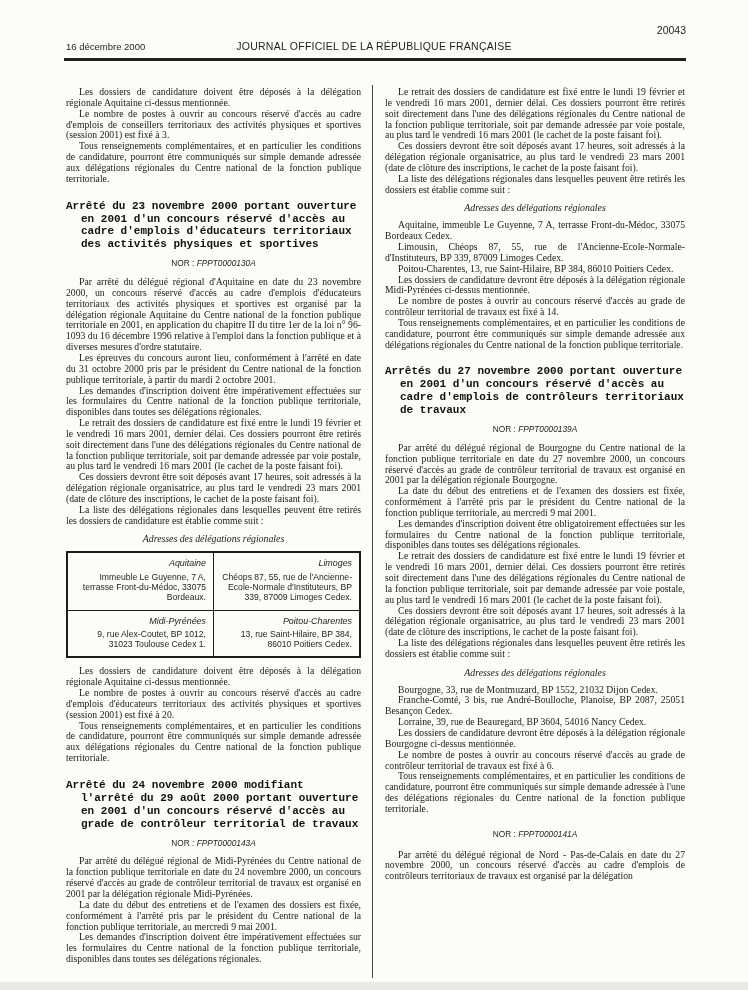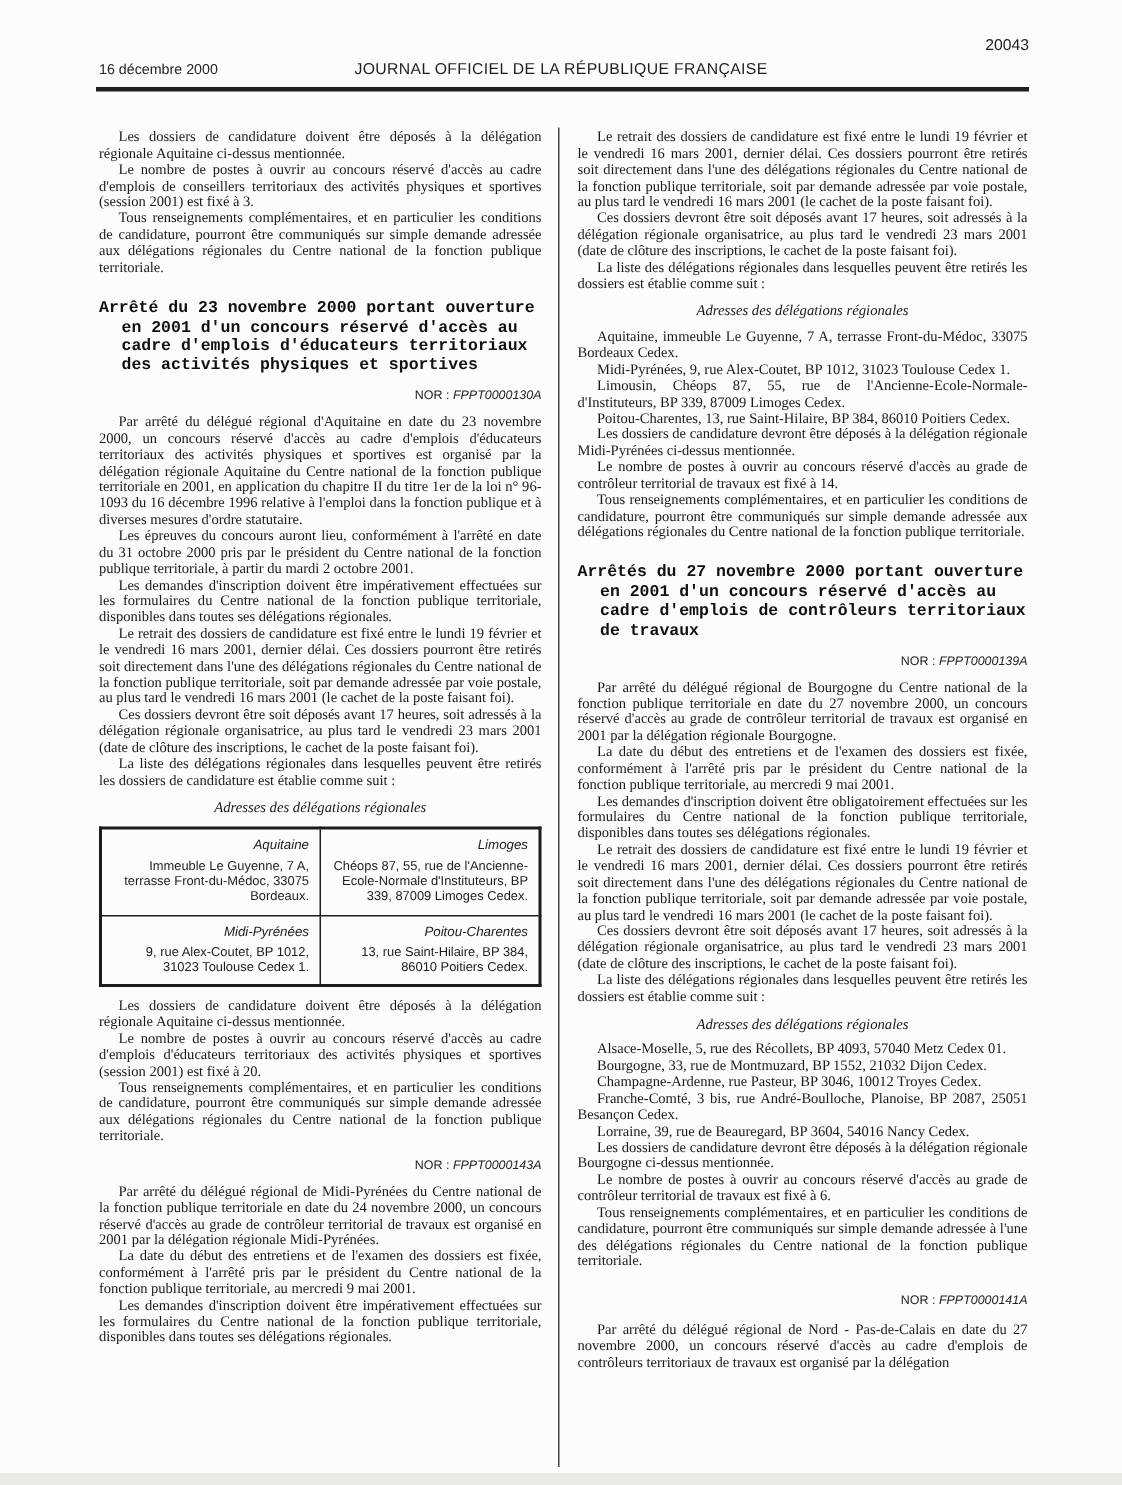--- a/index.html
+++ b/index.html
@@ -52,21 +52,21 @@
 
   p.b { margin: 0; text-indent: 13px; }
 
   h2.sec {
     font-family: Liberation Mono, monospace;
     font-size: 11px; line-height: 12.9px; font-weight: 700;
     color: #101010; text-align: left;
     margin: 15px 0 0 0; padding-left: 15px; text-indent: -15px;
   }
   .nor {
-    text-align: right; text-indent: 0;
+    text-align: center; text-indent: 0;
     font-family: "Liberation Sans", sans-serif;
     font-size: 8.3px; margin: 7px 0 8px 0; color: #222;
   }
   .nor-code { font-style: italic; }
   .nor-standalone { margin: 14px 0 10px 0; }
 
   .cap {
     text-align: center; text-indent: 0;
     font-style: italic; font-size: 9.8px;
     margin: 8px 0 6px 0;
@@ -142,39 +142,39 @@
             <span>13, rue Saint-Hilaire, BP 384, 86010 Poitiers Cedex.</span>
           </td>
         </tr>
       </tbody>
     </table>
 
     <p class="b">Les dossiers de candidature doivent être déposés à la délégation régionale Aquitaine ci-dessus mentionnée.</p>
     <p class="b">Le nombre de postes à ouvrir au concours réservé d'accès au cadre d'emplois d'éducateurs territoriaux des activités physiques et sportives (session 2001) est fixé à 20.</p>
     <p class="b">Tous renseignements complémentaires, et en particulier les conditions de candidature, pourront être communiqués sur simple demande adressée aux délégations régionales du Centre national de la fonction publique territoriale.</p>
 
+    <h2 class="sec">Arrêté du 24 novembre 2000 modifiant l'arrêté du 29 août 2000 portant ouverture en 2001 d'un concours réservé d'accès au grade de contrôleur territorial de travaux</h2>
     <div class="nor">
       <span>NOR :</span>
       <span class="nor-code">FPPT0000143A</span>
     </div>
 
     <p class="b">Par arrêté du délégué régional de Midi-Pyrénées du Centre national de la fonction publique territoriale en date du 24 novembre 2000, un concours réservé d'accès au grade de contrôleur territorial de travaux est organisé en 2001 par la délégation régionale Midi-Pyrénées.</p>
     <p class="b">La date du début des entretiens et de l'examen des dossiers est fixée, conformément à l'arrêté pris par le président du Centre national de la fonction publique territoriale, au mercredi 9 mai 2001.</p>
     <p class="b">Les demandes d'inscription doivent être impérativement effectuées sur les formulaires du Centre national de la fonction publique territoriale, disponibles dans toutes ses délégations régionales.</p>
   </div>
 
   <div class="col col-right">
     <p class="b">Le retrait des dossiers de candidature est fixé entre le lundi 19 février et le vendredi 16 mars 2001, dernier délai. Ces dossiers pourront être retirés soit directement dans l'une des délégations régionales du Centre national de la fonction publique territoriale, soit par demande adressée par voie postale, au plus tard le vendredi 16 mars 2001 (le cachet de la poste faisant foi).</p>
     <p class="b">Ces dossiers devront être soit déposés avant 17 heures, soit adressés à la délégation régionale organisatrice, au plus tard le vendredi 23 mars 2001 (date de clôture des inscriptions, le cachet de la poste faisant foi).</p>
     <p class="b">La liste des délégations régionales dans lesquelles peuvent être retirés les dossiers est établie comme suit :</p>
 
     <div class="cap">Adresses des délégations régionales</div>
 
     <p class="b">Aquitaine, immeuble Le Guyenne, 7 A, terrasse Front-du-Médoc, 33075 Bordeaux Cedex.</p>
-    <p class="b">Midi-Pyrénées, 9, rue Alex-Coutet, BP 1012, 31023 Toulouse Cedex 1.</p>
     <p class="b">Limousin, Chéops 87, 55, rue de l'Ancienne-Ecole-Normale-d'Instituteurs, BP 339, 87009 Limoges Cedex.</p>
     <p class="b">Poitou-Charentes, 13, rue Saint-Hilaire, BP 384, 86010 Poitiers Cedex.</p>
 
     <p class="b">Les dossiers de candidature devront être déposés à la délégation régionale Midi-Pyrénées ci-dessus mentionnée.</p>
     <p class="b">Le nombre de postes à ouvrir au concours réservé d'accès au grade de contrôleur territorial de travaux est fixé à 14.</p>
     <p class="b">Tous renseignements complémentaires, et en particulier les conditions de candidature, pourront être communiqués sur simple demande adressée aux délégations régionales du Centre national de la fonction publique territoriale.</p>
 
     <h2 class="sec">Arrêtés du 27 novembre 2000 portant ouverture en 2001 d'un concours réservé d'accès au cadre d'emplois de contrôleurs territoriaux de travaux</h2>
     <div class="nor">
       <span>NOR :</span>
@@ -183,23 +183,21 @@
 
     <p class="b">Par arrêté du délégué régional de Bourgogne du Centre national de la fonction publique territoriale en date du 27 novembre 2000, un concours réservé d'accès au grade de contrôleur territorial de travaux est organisé en 2001 par la délégation régionale Bourgogne.</p>
     <p class="b">La date du début des entretiens et de l'examen des dossiers est fixée, conformément à l'arrêté pris par le président du Centre national de la fonction publique territoriale, au mercredi 9 mai 2001.</p>
     <p class="b">Les demandes d'inscription doivent être obligatoirement effectuées sur les formulaires du Centre national de la fonction publique territoriale, disponibles dans toutes ses délégations régionales.</p>
     <p class="b">Le retrait des dossiers de candidature est fixé entre le lundi 19 février et le vendredi 16 mars 2001, dernier délai. Ces dossiers pourront être retirés soit directement dans l'une des délégations régionales du Centre national de la fonction publique territoriale, soit par demande adressée par voie postale, au plus tard le vendredi 16 mars 2001 (le cachet de la poste faisant foi).</p>
     <p class="b">Ces dossiers devront être soit déposés avant 17 heures, soit adressés à la délégation régionale organisatrice, au plus tard le vendredi 23 mars 2001 (date de clôture des inscriptions, le cachet de la poste faisant foi).</p>
     <p class="b">La liste des délégations régionales dans lesquelles peuvent être retirés les dossiers est établie comme suit :</p>
 
     <div class="cap">Adresses des délégations régionales</div>
 
-    <p class="b">Alsace-Moselle, 5, rue des Récollets, BP 4093, 57040 Metz Cedex 01.</p>
     <p class="b">Bourgogne, 33, rue de Montmuzard, BP 1552, 21032 Dijon Cedex.</p>
-    <p class="b">Champagne-Ardenne, rue Pasteur, BP 3046, 10012 Troyes Cedex.</p>
     <p class="b">Franche-Comté, 3 bis, rue André-Boulloche, Planoise, BP 2087, 25051 Besançon Cedex.</p>
     <p class="b">Lorraine, 39, rue de Beauregard, BP 3604, 54016 Nancy Cedex.</p>
 
     <p class="b">Les dossiers de candidature devront être déposés à la délégation régionale Bourgogne ci-dessus mentionnée.</p>
     <p class="b">Le nombre de postes à ouvrir au concours réservé d'accès au grade de contrôleur territorial de travaux est fixé à 6.</p>
     <p class="b">Tous renseignements complémentaires, et en particulier les conditions de candidature, pourront être communiqués sur simple demande adressée à l'une des délégations régionales du Centre national de la fonction publique territoriale.</p>
 
     <div class="nor nor-standalone">
       <span>NOR :</span>
       <span class="nor-code">FPPT0000141A</span>

